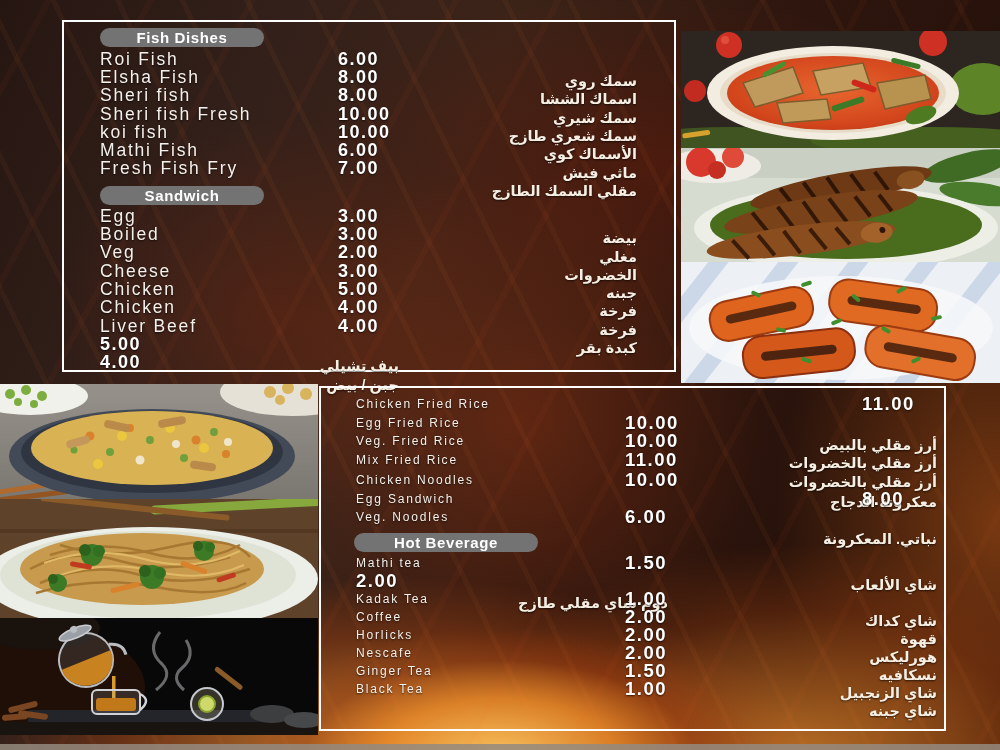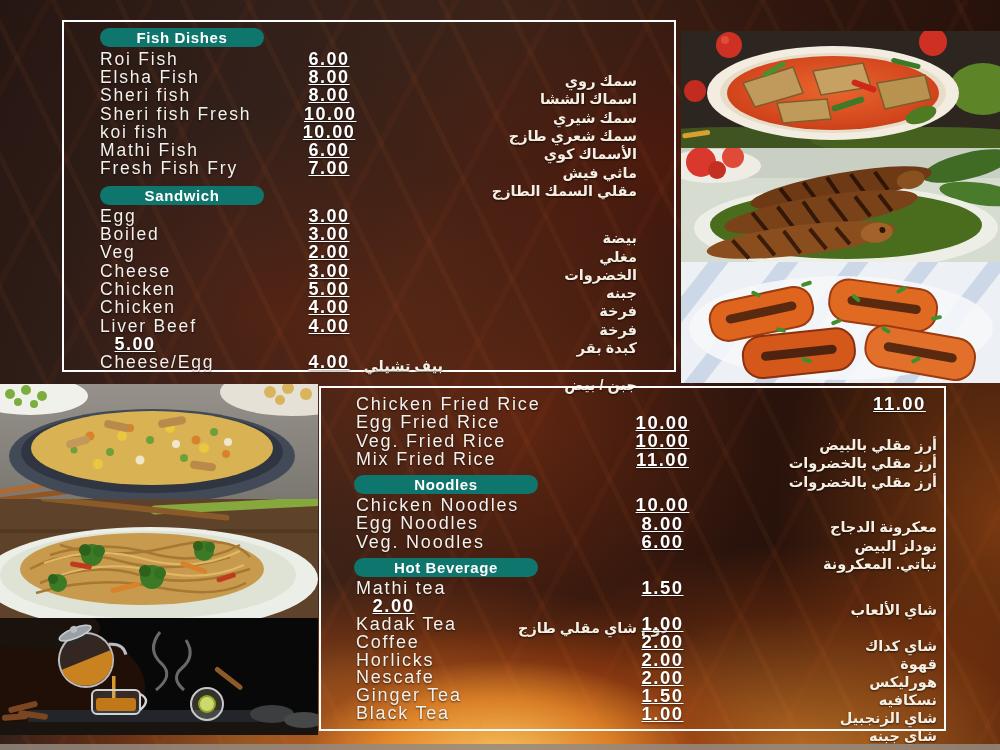--- a/index.html
+++ b/index.html
@@ -28,50 +28,50 @@
       repeating-linear-gradient(118deg, transparent 0 40px, rgba(255,90,30,.04) 40px 46px, transparent 46px 90px);
   }
   .bottom-strip{position:absolute;left:0;bottom:0;width:1000px;height:6px;background:#948a7f;opacity:.85;}
 
   
   .panel{position:absolute;border:2px solid #fdfdfd;box-sizing:content-box;}
   .p1{left:62px;top:20px;width:610px;height:348px;}
   .p2{left:319px;top:386px;width:623px;height:341px;}
 
   .badge{
-    display:block;background:#0f766e;color:#ffffff;font-weight:bold;
+    display:block;background:#737373;color:#ffffff;font-weight:bold;
     font-size:15px;line-height:19px;height:19px;border-radius:11px;text-align:center;
     letter-spacing:.6px;
   }
   .p1 .badge{width:164px;margin-left:36px;}
   .p2 .badge{width:184px;margin-left:33px;}
   .b-fish{margin-top:6px;}
   .b-sandwich{margin-top:8px;}
   .b-noodles{margin-top:6px;}
   .b-hotbev{margin-top:6px;}
 
   .rows{display:block;}
   .row{display:flex;align-items:center;}
-  .p1 .row{height:18.3px;padding:0 37px 0 36px;gap:44px;}
+  .p1 .row{height:18.3px;padding:0 37px 0 36px;}
   .p2 .row{height:18.5px;padding:0 7px 0 35px;}
   .p2 .rows-hotbev .row{height:17.9px;}
   .rows-fish{margin-top:3px;}
   .rows-sandwich{margin-top:2px;}
   .rows-friedrice{margin-top:7px;}
   .rows-noodles{margin-top:2px;}
   .rows-hotbev{margin-top:3px;}
 
   .nm{
     flex:1;color:#f4f0eb;font-size:17.5px;letter-spacing:1.8px;white-space:nowrap;
     text-shadow:0 1px 2px rgba(0,0,0,.65);
   }
-  .p2 .nm{font-size:18px;}
+  .p2 .nm{font-size:12px;}
   .pr{
-    width:70px;text-align:center;color:#ffffff;font-weight:bold;font-size:18px;
-    letter-spacing:1.5px;white-space:nowrap;text-shadow:0 1px 2px rgba(0,0,0,.65);text-decoration:underline;
+    width:70px;text-align:left;color:#ffffff;font-weight:bold;font-size:18px;
+    letter-spacing:1.5px;white-space:nowrap;text-shadow:0 1px 2px rgba(0,0,0,.65);
   }
   .p2 .pr{width:75px;font-size:18.5px;}
   .ar{
     width:229px;text-align:right;direction:rtl;color:#f6efe4;font-weight:bold;
     font-size:14.5px;letter-spacing:0;white-space:nowrap;text-shadow:0 1px 2px rgba(0,0,0,.65);margin-top:44px;
   }
   .p2 .ar{width:237px;}
 
   
   .photo{position:absolute;overflow:hidden;}
@@ -180,21 +180,20 @@
         <span class="pr">4.00</span>
         <span class="ar" dir="rtl">كبدة بقر</span>
       </div>
 
       <div class="row">
         <span class="pr">5.00</span>
         <span class="ar" dir="rtl">بيف تشيلي</span>
       </div>
 
       <div class="row">
-        <span class="nm">Cheese/Egg</span>
         <span class="pr">4.00</span>
         <span class="ar" dir="rtl">جبن / بيض</span>
       </div>
     </div>
 </div>
 
 <div class="panel p2">
   <div class="rows rows-friedrice">
 
       <div class="row">
@@ -214,33 +213,31 @@
         <span class="ar" dir="rtl">أرز مقلي بالخضروات</span>
       </div>
 
       <div class="row">
         <span class="nm">Mix Fried Rice</span>
         <span class="pr">11.00</span>
         <span class="ar" dir="rtl">أرز مقلي بالخضروات</span>
       </div>
     </div>
 
-  <span class="badge b-noodles">Noodles</span>
   <div class="rows rows-noodles">
 
       <div class="row">
         <span class="nm">Chicken Noodles</span>
         <span class="pr">10.00</span>
         <span class="ar" dir="rtl">معكرونة الدجاج</span>
       </div>
 
       <div class="row">
-        <span class="nm">Egg Noodles</span>
+        <span class="nm">Egg Sandwich</span>
         <span class="pr">8.00</span>
-        <span class="ar" dir="rtl">نودلز البيض</span>
       </div>
 
       <div class="row">
         <span class="nm">Veg. Noodles</span>
         <span class="pr">6.00</span>
         <span class="ar" dir="rtl">نباتي. المعكرونة</span>
       </div>
     </div>
 
   <span class="badge b-hotbev">Hot Beverage</span>

